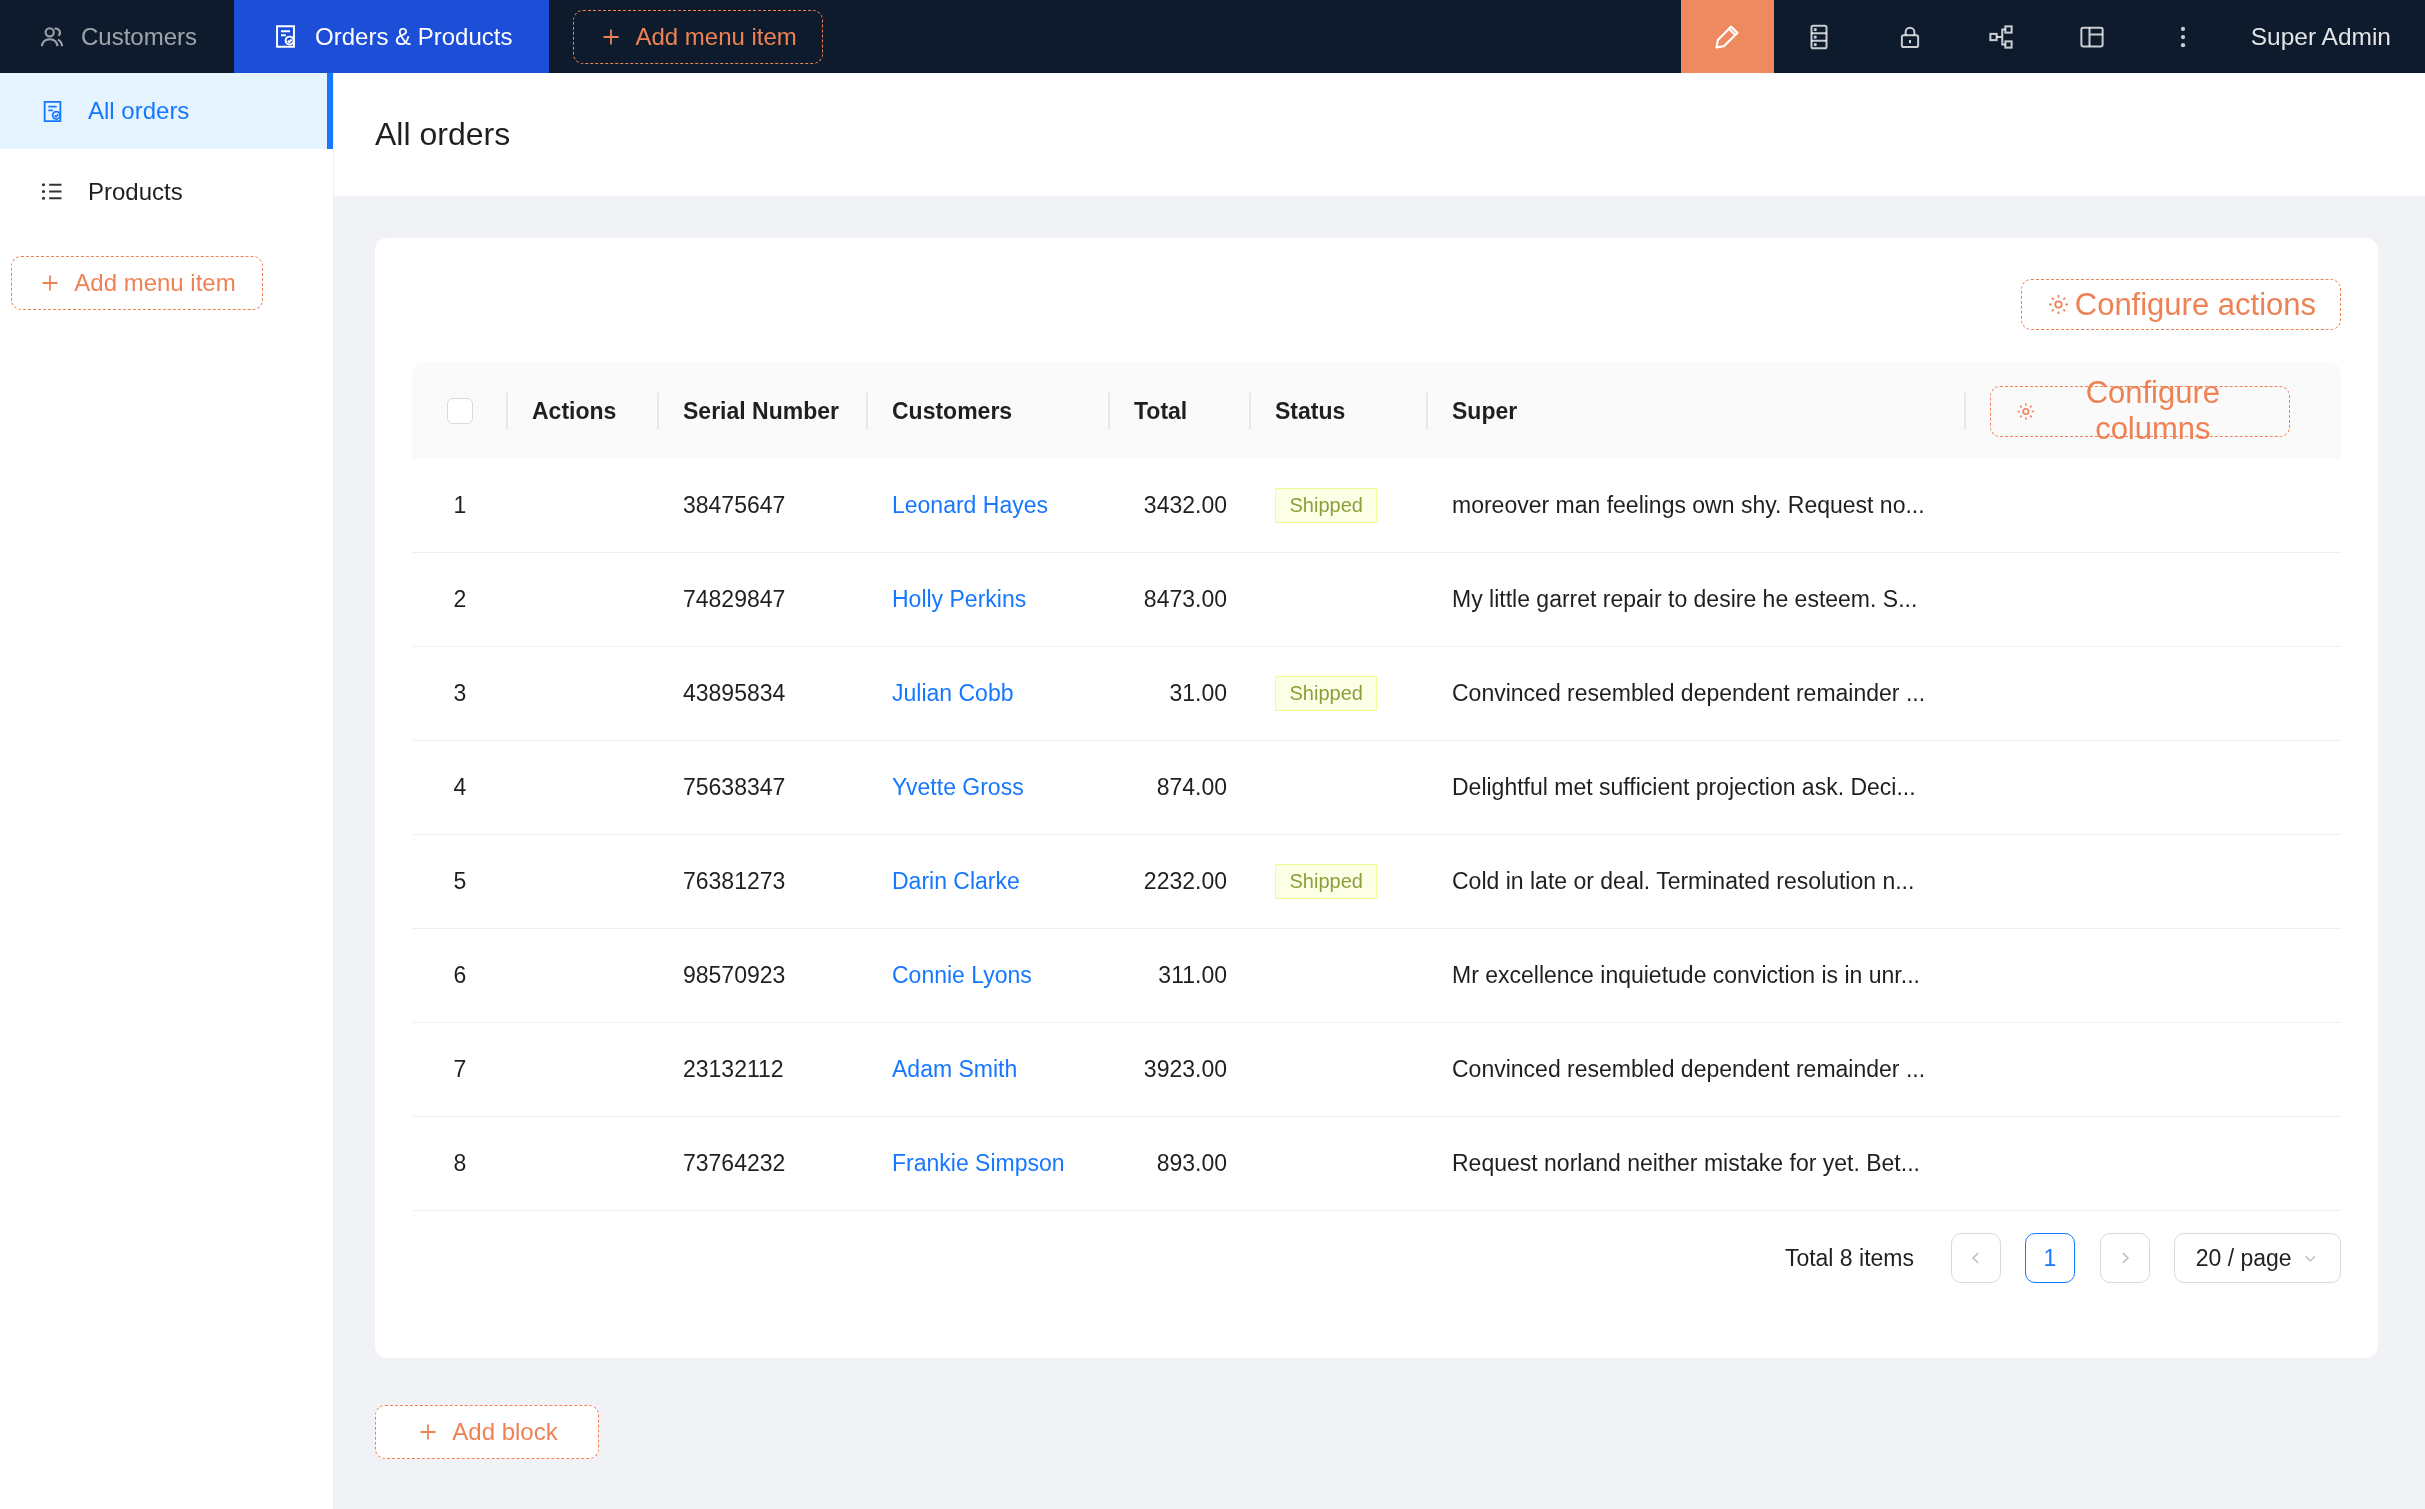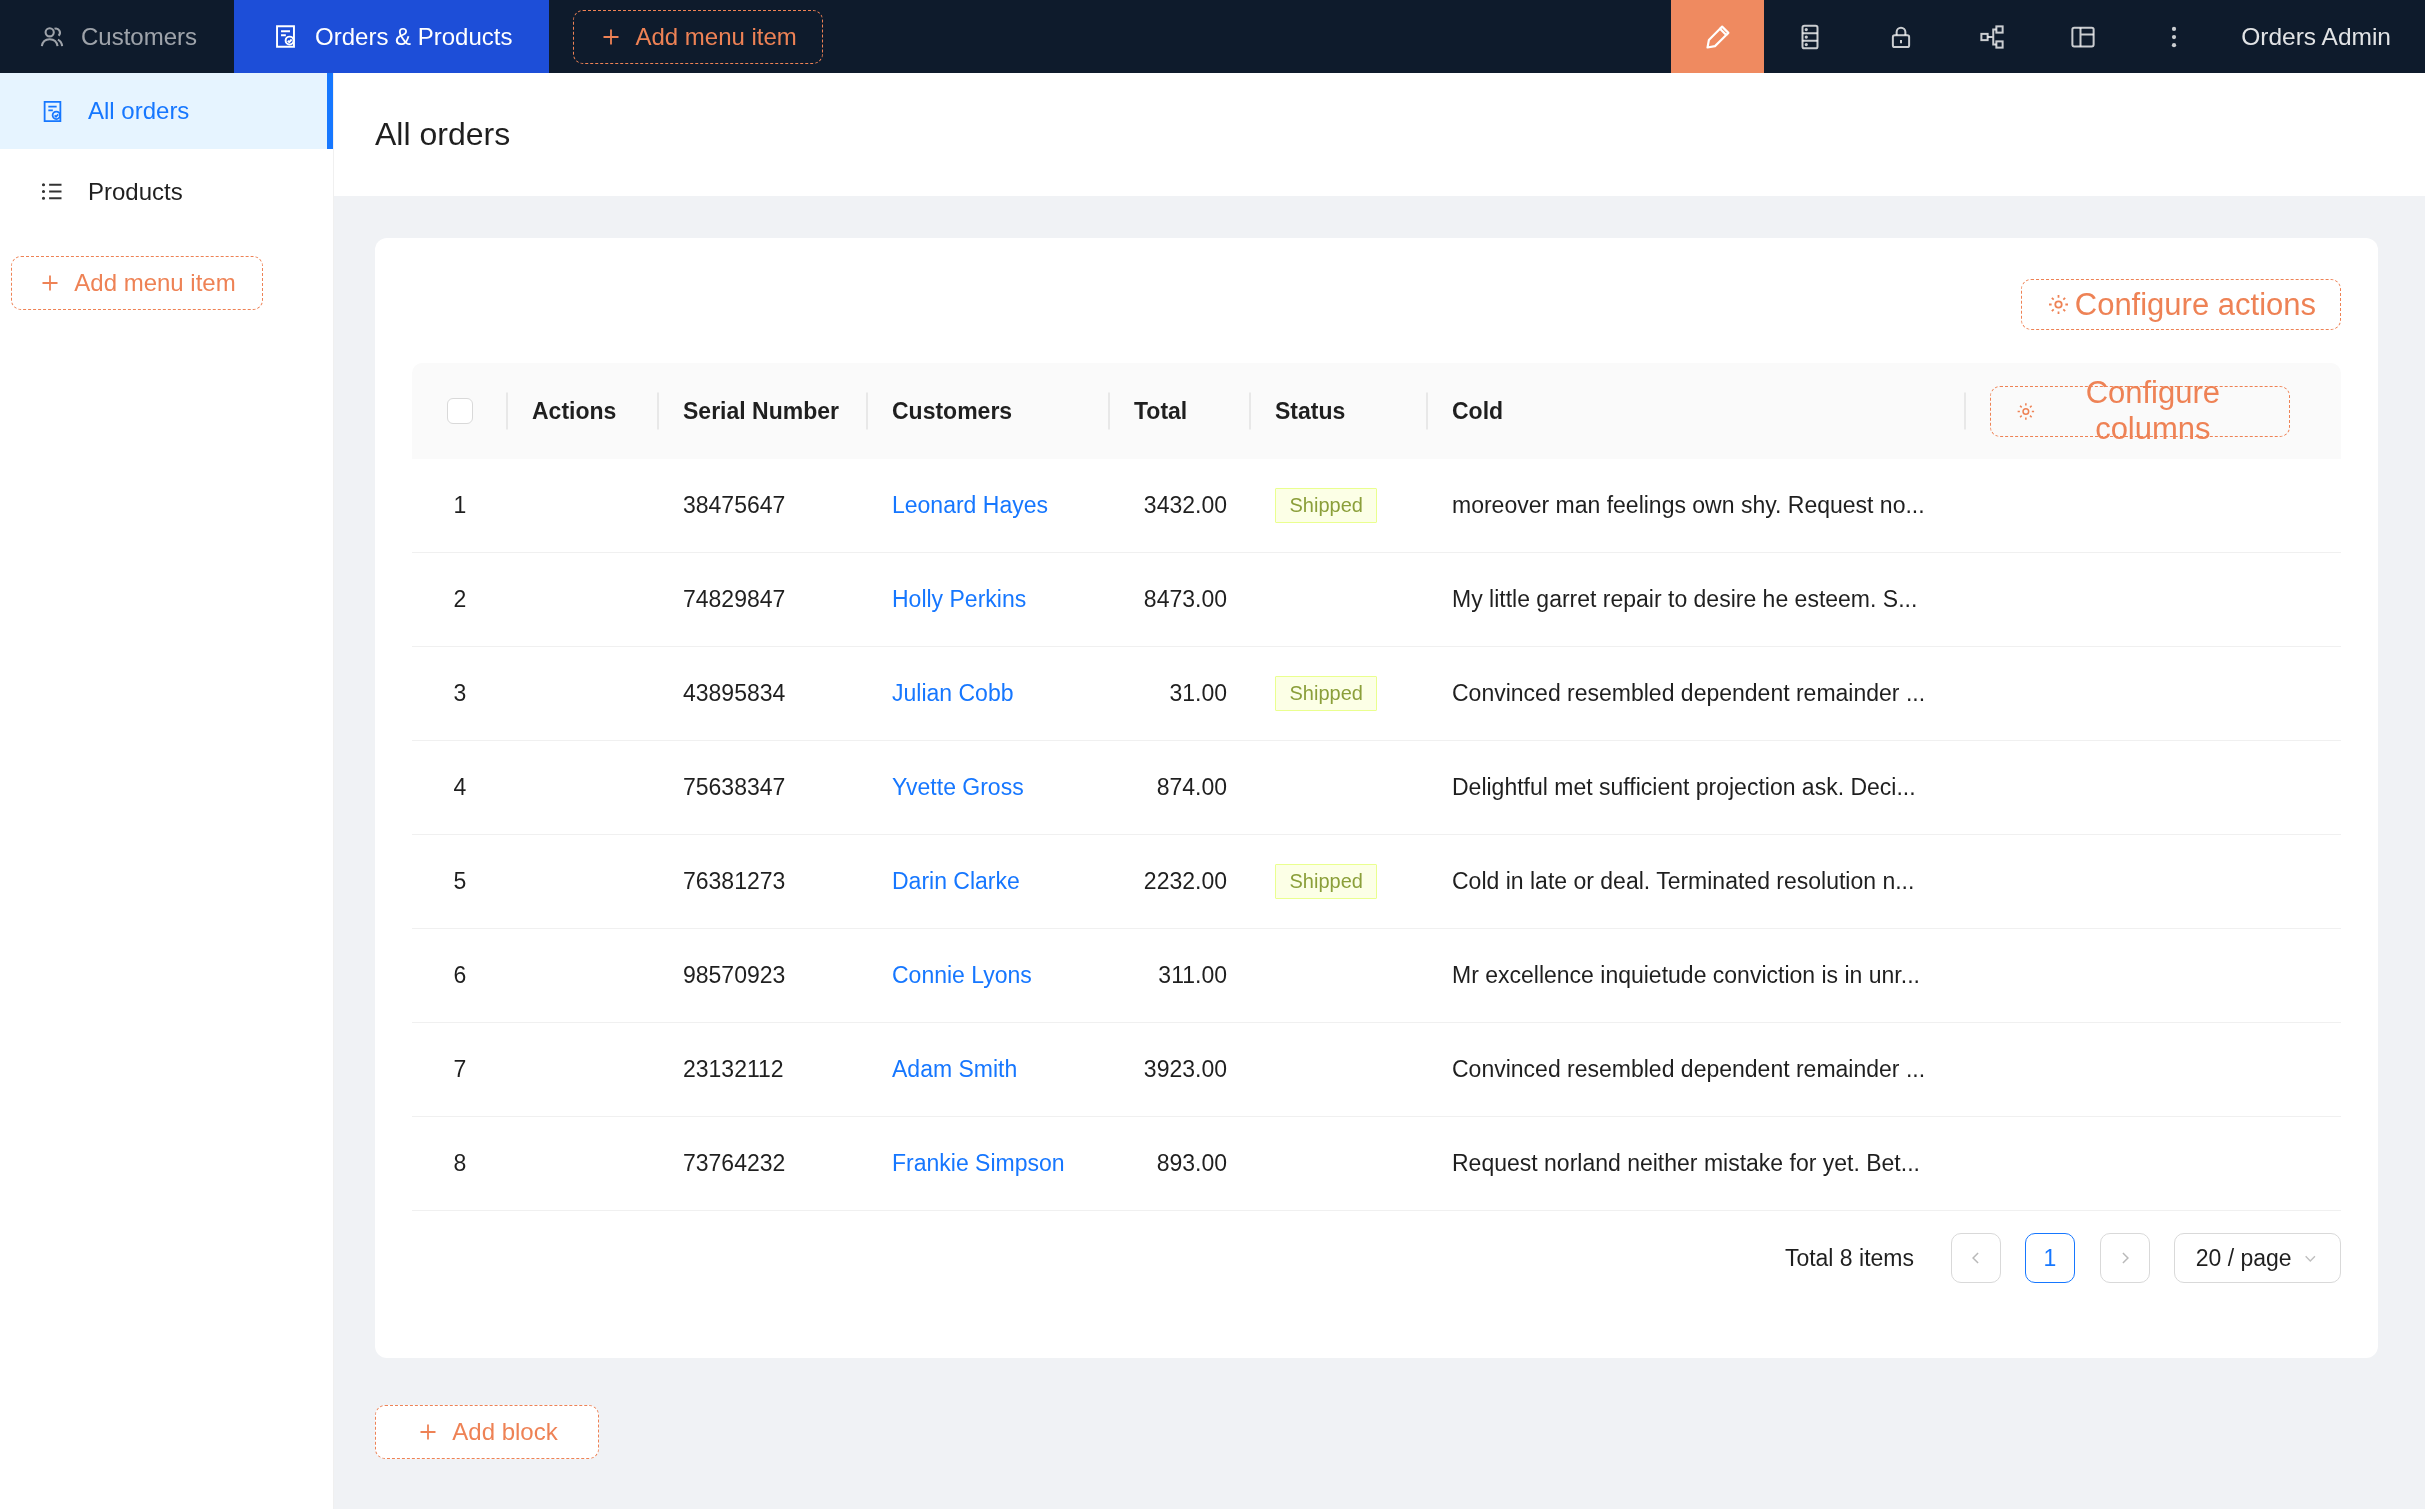--- a/index.html
+++ b/index.html
@@ -241,21 +241,21 @@
     <div class="nav-icon-btn">
       <svg viewBox="0 0 24 24">
         <g fill="currentColor">
           <circle cx="12" cy="5.5" r="1.7"></circle>
             <circle cx="12" cy="12" r="1.7"></circle>
             <circle cx="12" cy="18.5" r="1.7"></circle>
         </g>
       </svg>
     </div>
     <div class="nav-user">
-      <span>Orders Admin</span>
+      <span>Super Admin</span>
     </div>
   </div>
 </header>
 
 <aside class="sidebar">
   <div class="side-item active">
     <svg class="side-ic" viewBox="0 0 24 24">
       <g fill="none" stroke="currentColor" stroke-width="1.6">
         <path d="M5 3.5h14v17H5z"></path>
         <path d="M8.3 7.6h7.4M8.3 11h4"></path>
@@ -305,21 +305,21 @@
 
       <div class="thead">
         <div class="hcell c-check sep">
           <span class="checkbox"></span>
         </div>
         <div class="hcell sep">Actions</div>
         <div class="hcell sep">Serial Number</div>
         <div class="hcell sep">Customers</div>
         <div class="hcell sep">Total</div>
         <div class="hcell sep">Status</div>
-        <div class="hcell sep">Cold</div>
+        <div class="hcell sep">Super</div>
         <div class="hcell c-cfgcol">
           <button class="cfg-btn">
             <svg class="gear-ic" viewBox="0 0 24 24">
               <g fill="none" stroke="currentColor" stroke-width="1.7">
                 <circle cx="12" cy="12" r="3.1"></circle>
                 <path d="M12 2.9v2.5M12 18.6v2.5M2.9 12h2.5M18.6 12h2.5M5.6 5.6l1.8 1.8M16.6 16.6l1.8 1.8M18.4 5.6l-1.8 1.8M7.4 16.6l-1.8 1.8"></path>
               </g>
             </svg>
             <span>Configure columns</span>
           </button>

